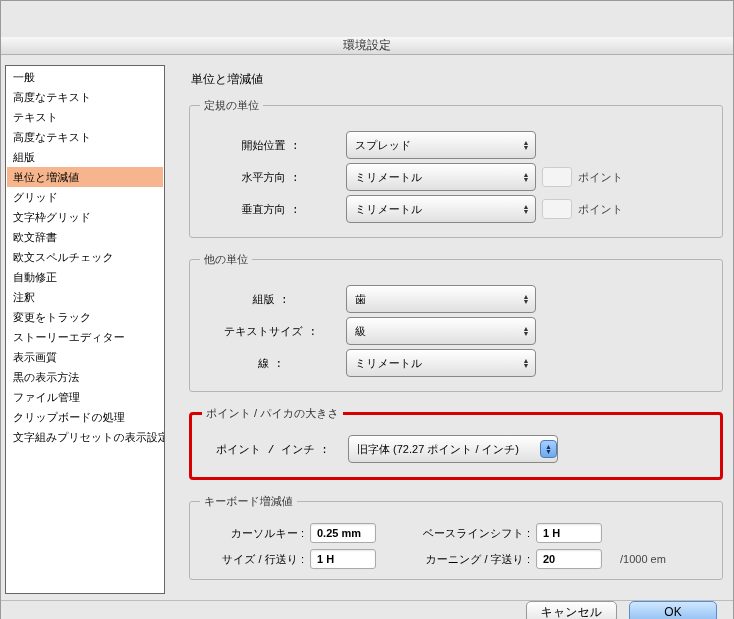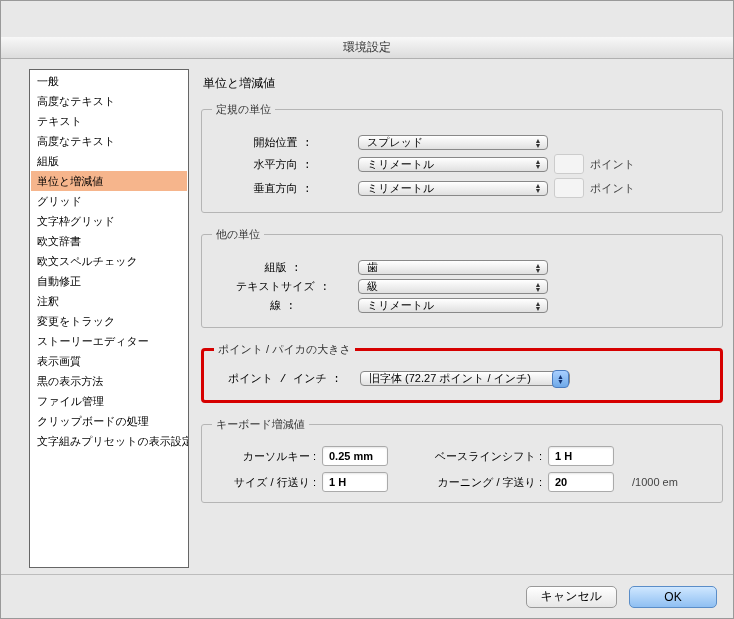--- a/index.html
+++ b/index.html
@@ -25,22 +25,22 @@
     justify-content: center;
     background: linear-gradient(#f8f8f8, #dcdcdc);
     border-bottom: 1px solid #b0b0b0;
     font-size: 12px;
     color: #333;
     margin-top: 36px;
   }
   .body {
     flex: 1;
     display: flex;
-    padding: 10px 10px 6px 28px;
-    gap: 12px;
+    padding: 10px 10px 6px 4px;
+    gap: 24px;
   }
   .sidebar {
     width: 160px;
     background: #ffffff;
     border: 1px solid #666;
     box-shadow: inset 0 0 0 1px #fff;
     overflow-y: auto;
     padding: 1px;
   }
   .sidebar-item {
@@ -84,21 +84,21 @@
   }
   .row-label {
     width: 140px;
     text-align: center;
     font-family: Liberation Mono, monospace;
   }
   .select {
     display: inline-flex;
     align-items: center;
     justify-content: space-between;
-    height: 15px;
+    height: 28px;
     background: linear-gradient(#ffffff, #e0e0e0);
     border: 1px solid #888;
     border-radius: 4px;
     padding: 0 2px 0 8px;
     font-size: 11px;
     cursor: pointer;
     min-width: 180px;
   }
   .select .arrows {
     width: 14px;

